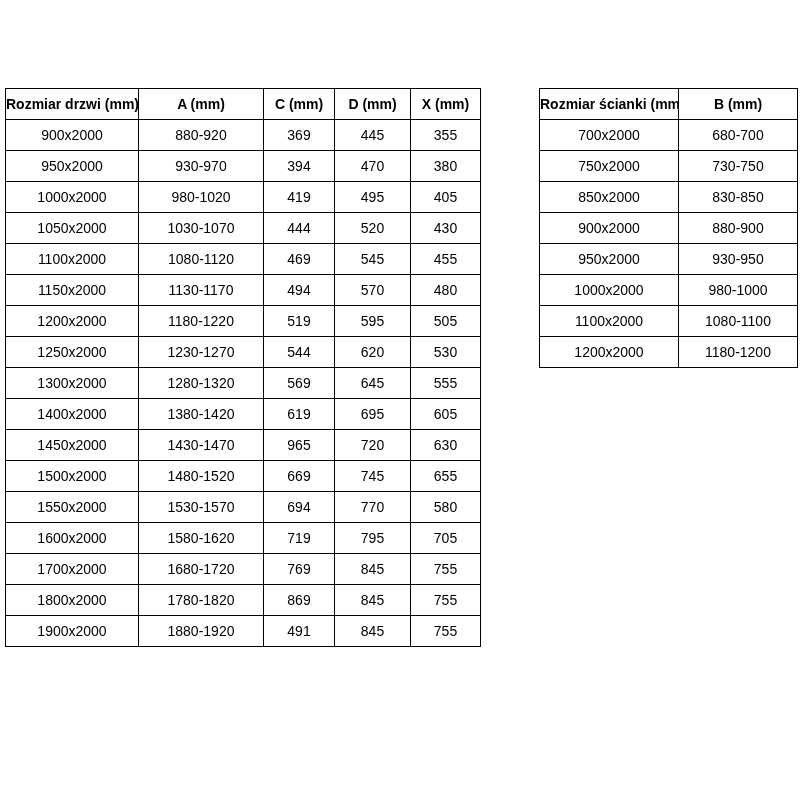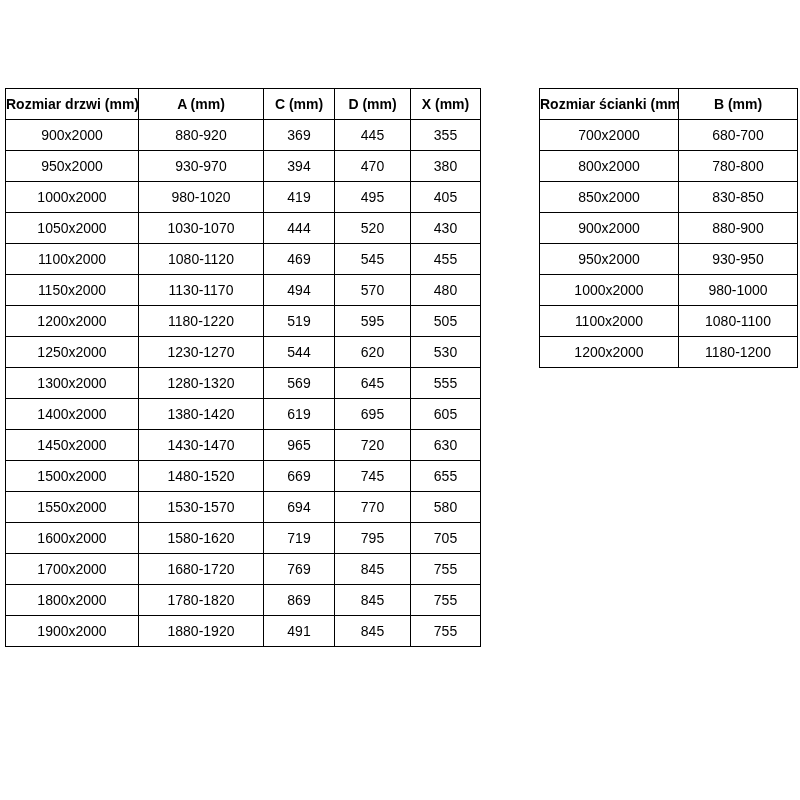--- a/index.html
+++ b/index.html
@@ -201,22 +201,22 @@
           <th>Rozmiar ścianki (mm)</th>
           <th>B (mm)</th>
         </tr>
       </thead>
       <tbody>
         <tr>
           <td>700x2000</td>
           <td>680-700</td>
         </tr>
         <tr>
-          <td>800x2000</td>
-          <td>780-800</td>
+          <td>750x2000</td>
+          <td>730-750</td>
         </tr>
         <tr>
           <td>850x2000</td>
           <td>830-850</td>
         </tr>
         <tr>
           <td>900x2000</td>
           <td>880-900</td>
         </tr>
         <tr>

